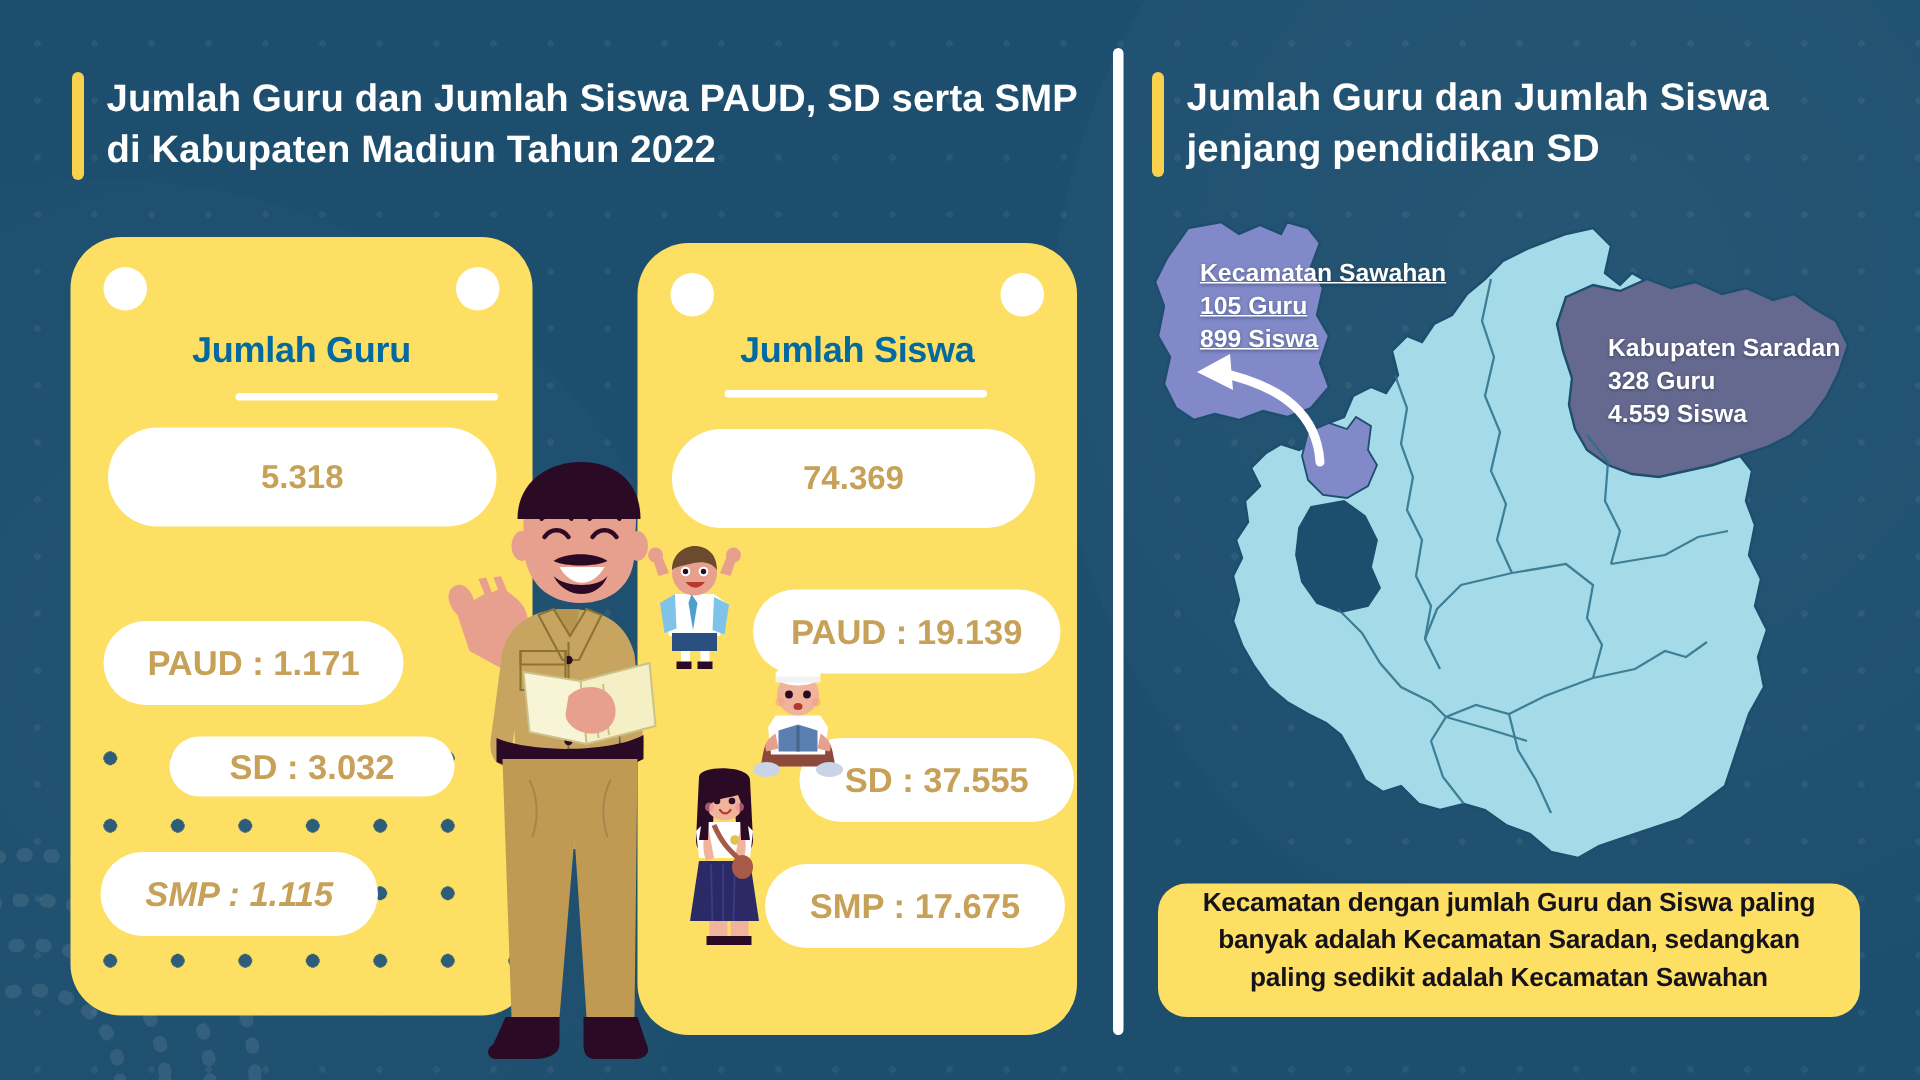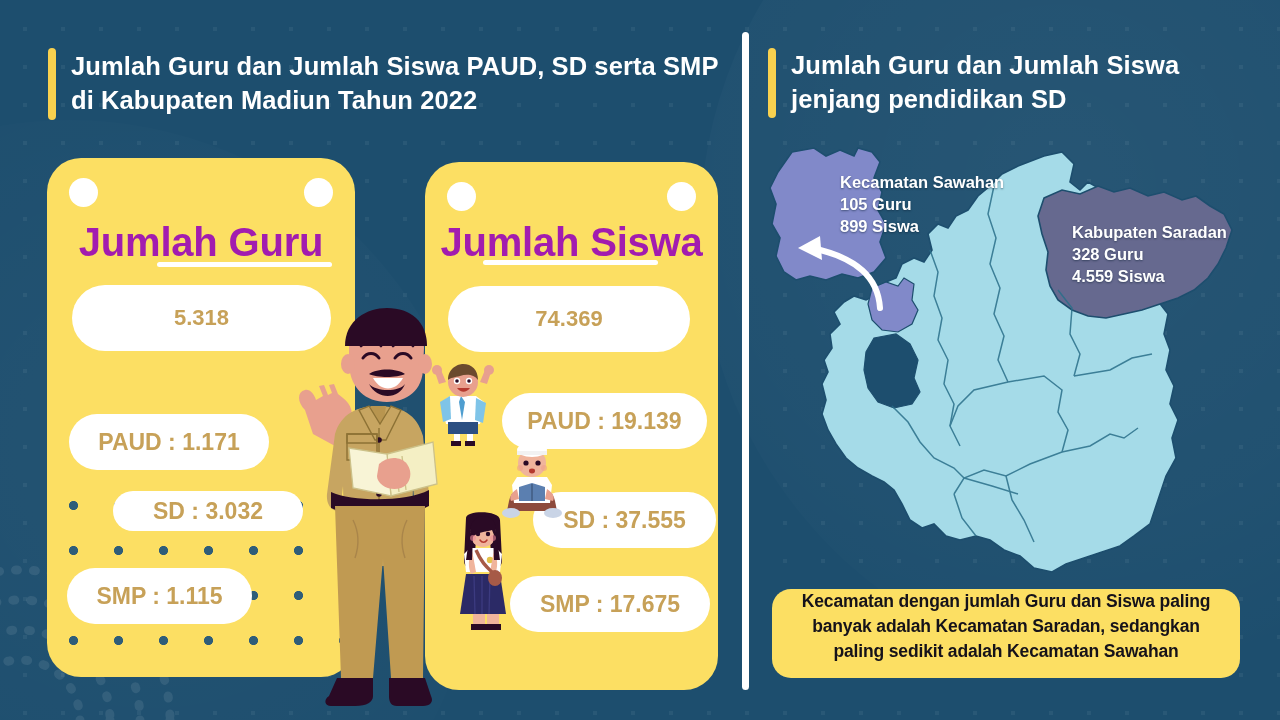--- a/index.html
+++ b/index.html
@@ -59,21 +59,21 @@
     background-size:45px 45px;background-position:4px 6px;
     opacity:.95;
   }
   .punch{
     position:absolute;width:29px;height:29px;border-radius:50%;background:#ffffff;top:20px;
   }
   .punch.l{left:22px;}
   .punch.r{right:22px;}
   .card-title{
     position:absolute;left:0;right:0;text-align:center;
-    font-size:40px;font-weight:bold;color:#a21caf;letter-spacing:-.2px;
+    font-size:24px;font-weight:bold;color:#0369a1;letter-spacing:-.2px;
   }
   #card-guru .card-title{top:62px;}
   #card-siswa .card-title{top:58px;}
   .card-rule{
     position:absolute;height:5px;background:#ffffff;border-radius:3px;
   }
   #card-guru .card-rule{left:110px;width:175px;top:104px;}
   #card-siswa .card-rule{left:58px;width:175px;top:98px;}
 
   .pill{
@@ -81,21 +81,21 @@
     display:flex;align-items:center;justify-content:center;
     color:#c7a158;font-weight:bold;white-space:nowrap;
   }
   .pill.big{font-size:22px;}
   .pill.small{font-size:23px;}
 
   
   #guru-total{left:25px;top:127px;width:259px;height:66px;}
   #guru-paud {left:22px;top:256px;width:200px;height:56px;}
   #guru-sd   {left:66px;top:333px;width:190px;height:40px;}
-  #guru-smp  {left:20px;top:410px;width:185px;height:56px;}
+  #guru-smp  {left:20px;top:410px;width:185px;height:56px;font-style:italic;}
 
   
   #siswa-total{left:23px;top:124px;width:242px;height:66px;}
   #siswa-paud {left:77px;top:231px;width:205px;height:56px;}
   #siswa-sd   {left:108px;top:330px;width:183px;height:56px;}
   #siswa-smp  {left:85px;top:414px;width:200px;height:56px;}
 
   
   .ill{position:absolute;}
   #teacher{left:283px;top:306px;width:190px;height:414px;}
@@ -104,21 +104,21 @@
   #kid-smp{left:452px;top:512px;width:62px;height:118px;}
 
   
   #map-wrap{position:absolute;left:762px;top:138px;width:520px;height:444px;}
   #map-wrap svg{display:block;}
 
   .map-label{
     position:absolute;color:#ffffff;font-weight:bold;font-size:16.5px;line-height:1.33;
     text-shadow:0 1px 2px rgba(10,30,50,.5);
   }
-  #label-sawahan{left:840px;top:172px;}
+  #label-sawahan{left:800px;top:172px;text-decoration:underline;}
   #label-saradan{left:1072px;top:222px;}
 
   
   #note-box{
     position:absolute;left:772px;top:589px;width:468px;height:89px;
     background:#fcdf63;border-radius:19px;
     display:flex;align-items:flex-start;justify-content:center;text-align:center;
     padding:0 16px;box-sizing:border-box;
   }
   #note-text{

